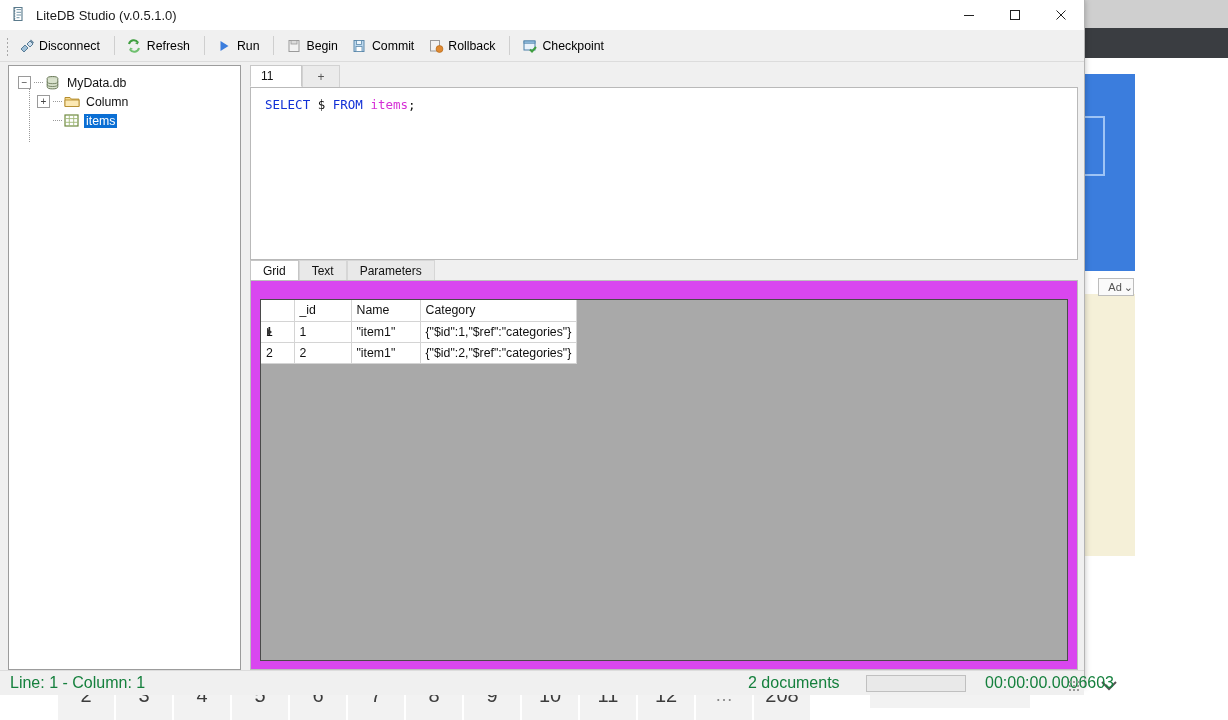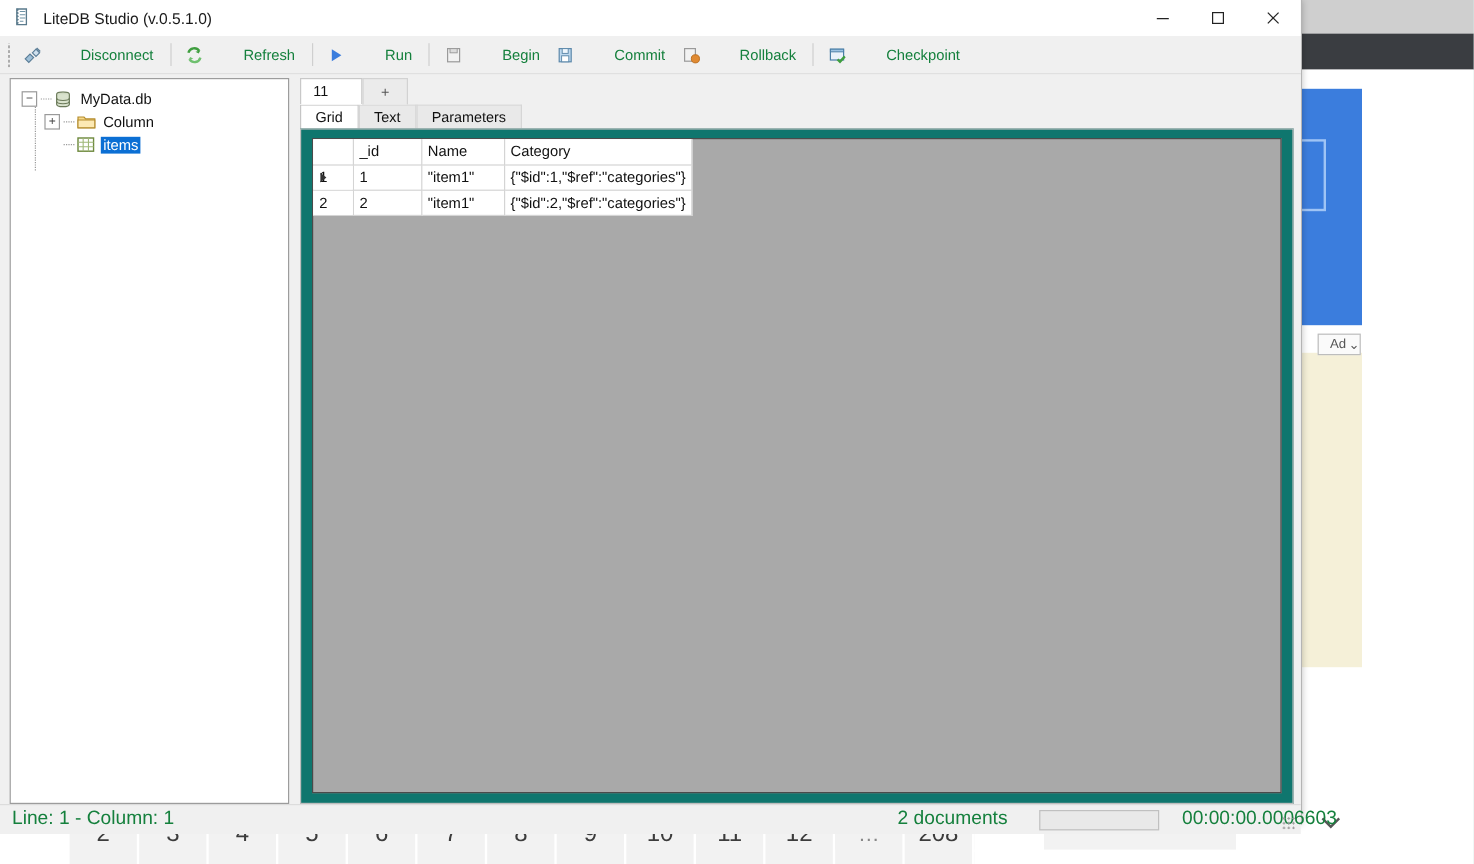--- a/index.html
+++ b/index.html
@@ -43,21 +43,21 @@
   #app-title{font-size:13px;color:#1a1a1a;}
   .wbtns{position:absolute;right:0;top:0;height:30px;display:flex;}
   .wbtn{width:46px;height:30px;display:flex;align-items:center;justify-content:center;color:#222;}
   .wbtn svg{display:block;}
 
   
   #toolbar{height:31px;background:#f0f0f0;border-bottom:1px solid #dcdcdc;display:flex;align-items:center;padding-left:4px;}
   .tb-grip{width:7px;height:20px;margin-right:2px;
       background-image:radial-gradient(#a8a8a8 1px, transparent 1px);
       background-size:3px 4px;background-position:2px 1px;background-repeat:repeat-y;}
-  .tb-item{display:flex;align-items:center;height:24px;padding:0 7px 0 4px;font-size:12.3px;color:#15803d;cursor:default;border:1px solid transparent;gap:28px;}
+  .tb-item{display:flex;align-items:center;height:24px;padding:0 7px 0 4px;font-size:12.3px;color:#000000;cursor:default;border:1px solid transparent;}
   .tb-ico{width:17px;height:17px;margin-right:4px;flex:none;display:flex;align-items:center;justify-content:center;}
   .tb-sep{width:1px;height:19px;background:#cfcfcf;margin:0 6px;}
 
   
   #content{display:flex;height:608px;background:#f0f0f0;padding:3px 6px 0 8px;box-sizing:border-box;}
   #tree{
       width:233px;background:#ffffff;border:1px solid #9c9c9c;box-sizing:border-box;
       padding:7px 0 0 0;font-size:12.3px;color:#111;position:relative;flex:none;}
   .tnode{display:flex;align-items:center;height:19px;padding-left:9px;position:relative;white-space:nowrap;}
   .tnode.lvl2{padding-left:28px;}
@@ -84,21 +84,21 @@
   .pl{color:#111111;}
   .id{color:#d62fd6;}
   .pn{color:#111111;}
 
   
   #res-tabs{height:20px;margin-top:0;display:flex;align-items:flex-end;}
   .rtab{height:20px;padding:0 12px;font-size:12px;color:#111;display:flex;align-items:center;
       background:#e9e9e9;border:1px solid #d6d6d6;border-bottom:none;box-sizing:border-box;}
   .rtab.active{background:#ffffff;border-color:#c5c5c5;}
 
-  #gridwrap{flex:1;background:#0f766e;border:1px solid #bdbdbd;box-sizing:border-box;padding:7px 9px 8px 9px;}
+  #gridwrap{flex:1;background:#d946ef;border:1px solid #bdbdbd;box-sizing:border-box;padding:18px 9px 8px 9px;}
   #gridouter{width:100%;height:100%;background:#a9a9a9;border:1px solid #4a4a4a;box-sizing:border-box;position:relative;}
   table.dg{border-collapse:collapse;background:#fff;table-layout:fixed;}
   table.dg th,table.dg td{
       border-right:1px solid #d4d4d4;border-bottom:1px solid #d4d4d4;
       font-size:12.3px;color:#111;height:21px;padding:0 5px;text-align:left;font-weight:normal;
       background:#ffffff;box-sizing:border-box;overflow:hidden;white-space:nowrap;}
   table.dg th{background:#ffffff;}
   .col-h{width:33px;}
   .col-id{width:57px;}
   .col-nm{width:69px;}
@@ -316,20 +316,23 @@
       </div>
     </div>
 
     <div id="right">
 
       <div id="ed-tabs">
         <div class="edtab active">11</div>
         <div class="edtab plus">+</div>
       </div>
 
+      <div id="editor">
+        <span class="kw">SELECT</span><span class="pl">&nbsp;</span><span class="pl">$</span><span class="pl">&nbsp;</span><span class="kw">FROM</span><span class="pl">&nbsp;</span><span class="id">items</span><span class="pn">;</span>
+      </div>
 
       <div id="res-tabs">
         <div class="rtab active">Grid</div>
         <div class="rtab">Text</div>
         <div class="rtab">Parameters</div>
       </div>
 
       <div id="gridwrap">
         <div id="gridouter">
           <table class="dg">

